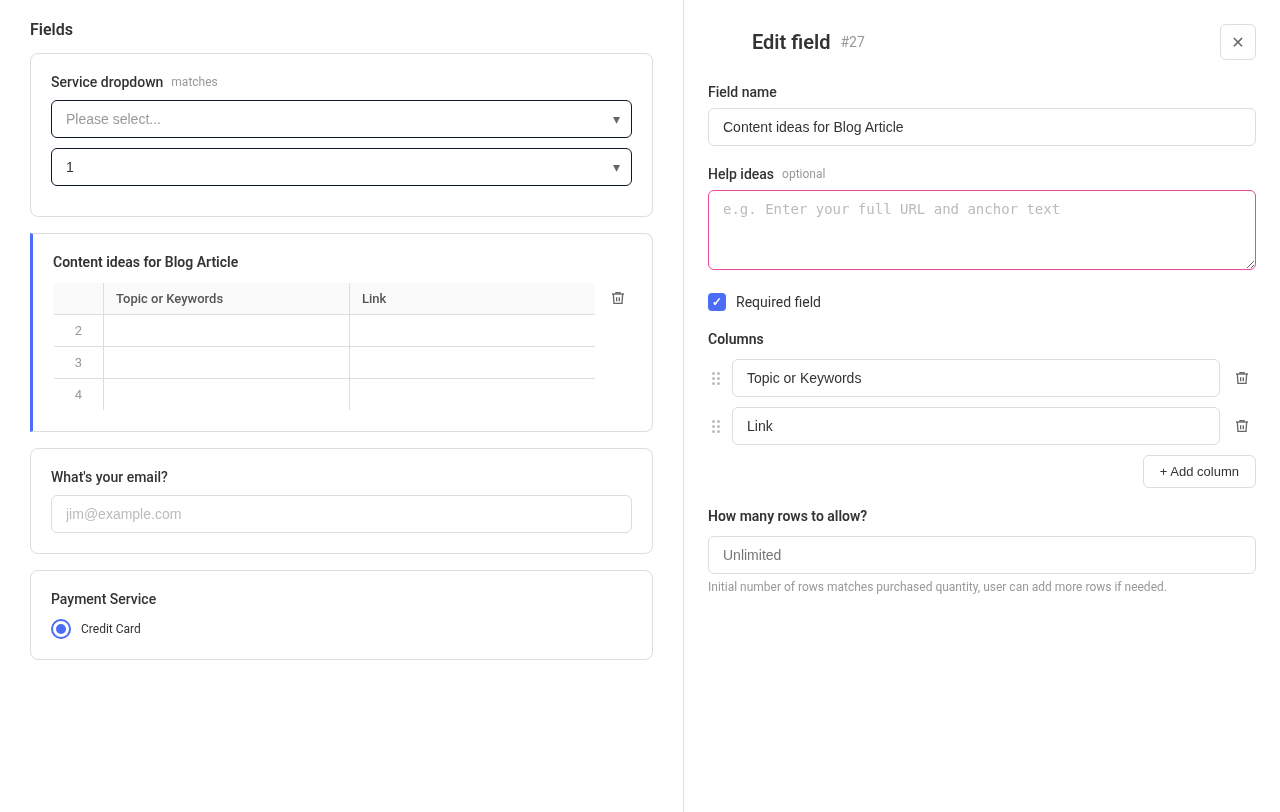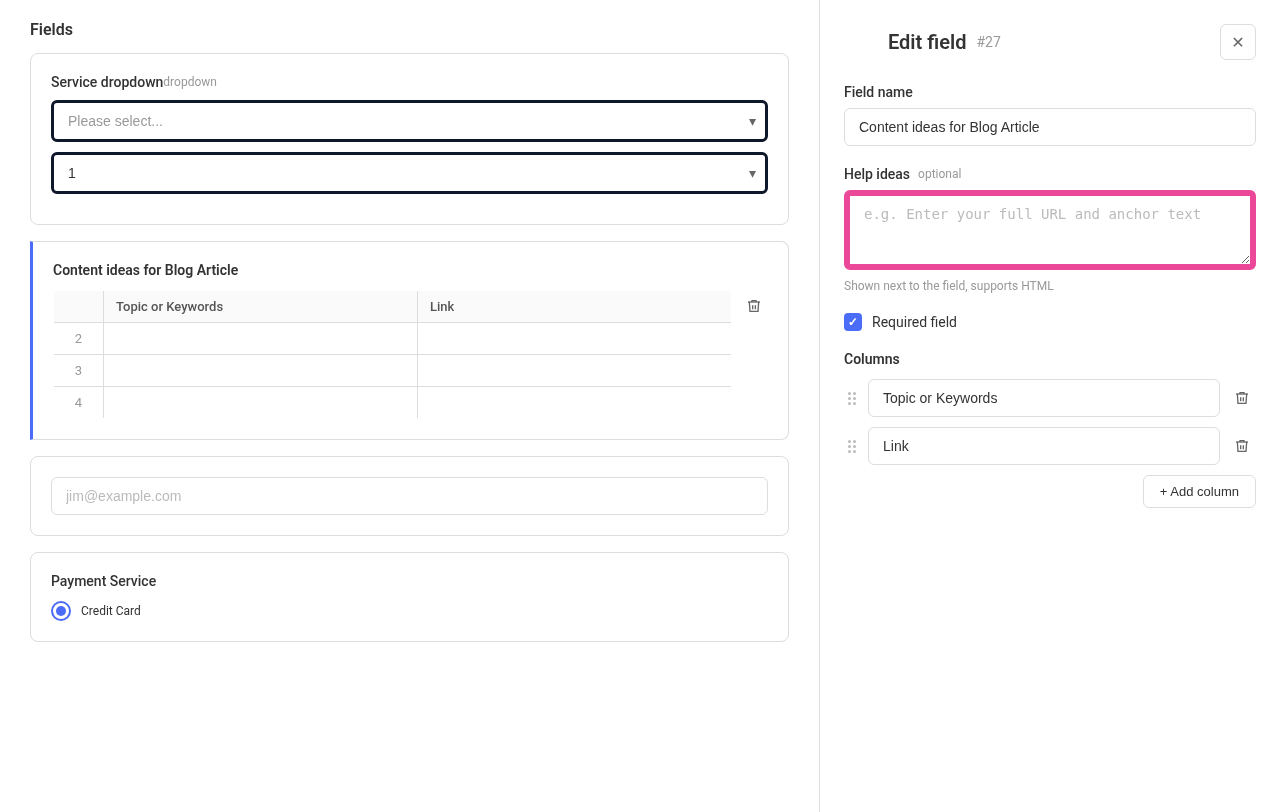--- a/index.html
+++ b/index.html
@@ -8,58 +8,59 @@
       background: #f5f5f5;
       display: flex;
       height: 812px;
       overflow: hidden;
       font-size: 14px;
       color: #333;
     }
 
     
     .left-panel {
-      width: 820px;
+      width: 684px;
       background: #fff;
       overflow-y: auto;
       padding: 20px 30px;
       border-right: 1px solid #e0e0e0;
     }
 
     .fields-title {
       font-size: 16px;
       font-weight: 600;
       color: #333;
       margin-bottom: 14px;
     }
 
     .field-label {
       font-size: 14px;
       font-weight: 500;
       color: #333;
       margin-bottom: 10px;
       display: flex;
       align-items: center;
+      gap: 8px;
     }
 
     .field-label .tag {
       font-size: 12px;
       color: #999;
       font-weight: 400;
     }
 
     .select-wrapper {
       position: relative;
       margin-bottom: 10px;
     }
 
     .select-field {
       width: 100%;
       padding: 10px 14px;
-      border: 3px solid #0f172a;
+      border: 1px solid #0f172a;
       border-radius: 6px;
       background: #fff;
       appearance: none;
       font-size: 14px;
       color: #999;
       cursor: pointer;
     }
 
     .select-field.has-value {
       color: #333;
@@ -277,21 +278,21 @@
       font-size: 14px;
       color: #333;
       outline: none;
     }
 
     .form-input::placeholder { color: #bbb; }
 
     .form-textarea {
       width: 100%;
       padding: 10px 14px;
-      border: 6px solid #ec4899;
+      border: 1px solid #ec4899;
       border-radius: 6px;
       font-size: 14px;
       color: #333;
       outline: none;
       resize: vertical;
       min-height: 80px;
     }
 
     .form-textarea::placeholder { color: #bbb; }
 
@@ -410,21 +411,21 @@
   </style>
 </head>
 <body>
 
 <div class="left-panel">
   <div class="fields-title">Fields</div>
 
   <div class="bordered-section">
     <div class="field-label">
       <span>Service dropdown</span>
-      <span class="tag">dropdown</span>
+      <span class="tag">matches</span>
     </div>
     <div class="select-wrapper">
       <select class="select-field">
         <option value="">Please select...</option>
       </select>
       <span class="select-arrow">▾</span>
     </div>
     <div class="select-wrapper">
       <select class="select-field has-value">
         <option value="1">1</option>
@@ -469,20 +470,21 @@
             <path d="M19 6l-1 14H6L5 6"></path>
             <path d="M10 11v6M14 11v6"></path>
             <path d="M9 6V4h6v2"></path>
           </svg>
         </button>
       </div>
     </div>
   </div>
 
   <div class="bordered-section">
+    <div class="email-label">What's your email?</div>
     <input type="email" class="text-input" placeholder="jim@example.com" style="">
   </div>
 
   <div class="bordered-section">
     <div class="payment-label">Payment Service</div>
     <div class="radio-option">
       <div class="radio-circle">
         <div class="radio-circle-inner"></div>
       </div>
       <span class="radio-text">Credit Card</span>
@@ -503,21 +505,20 @@
     <div class="form-label">Field name</div>
     <input type="text" class="form-input" value="Content ideas for Blog Article" style="">
   </div>
 
   <div class="form-group">
     <div class="form-label">
       <span>Help ideas</span>
       <span class="optional">optional</span>
     </div>
     <textarea class="form-textarea" placeholder="e.g. Enter your full URL and anchor text" style=""></textarea>
-    <div class="help-note">Shown next to the field, supports HTML</div>
   </div>
 
   <div class="checkbox-row">
     <div class="checkbox-custom">
       <span class="checkbox-check">✓</span>
     </div>
     <span class="checkbox-label">Required field</span>
   </div>
 
   <div class="form-group">
@@ -571,13 +572,18 @@
           <path d="M19 6l-1 14H6L5 6"></path>
           <path d="M10 11v6M14 11v6"></path>
           <path d="M9 6V4h6v2"></path>
         </svg>
       </button>
     </div>
 
     <button class="add-column-btn">+ Add column</button>
   </div>
 
+  <div class="form-group">
+    <div class="section-heading">How many rows to allow?</div>
+    <input type="text" class="rows-input" placeholder="Unlimited" style="">
+    <div class="help-note">Initial number of rows matches purchased quantity, user can add more rows if needed.</div>
+  </div>
 </div>
 
 </body></html>

